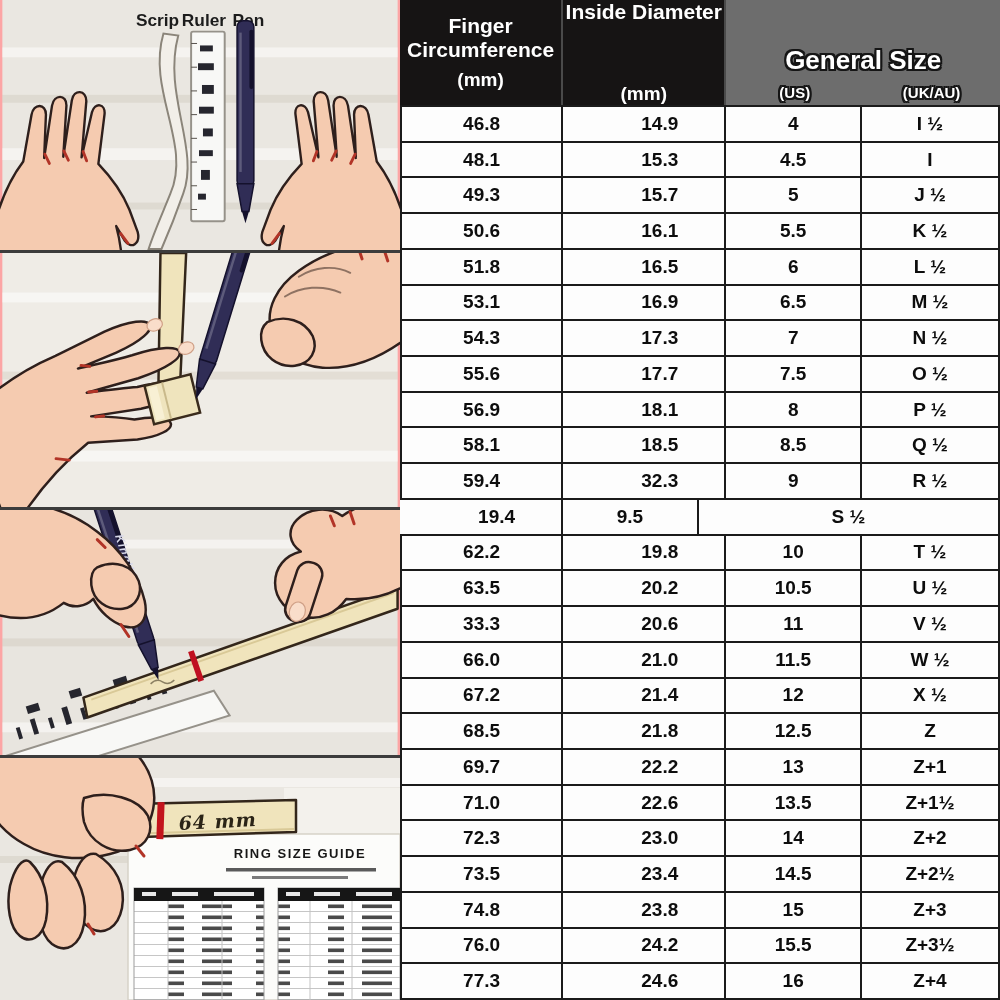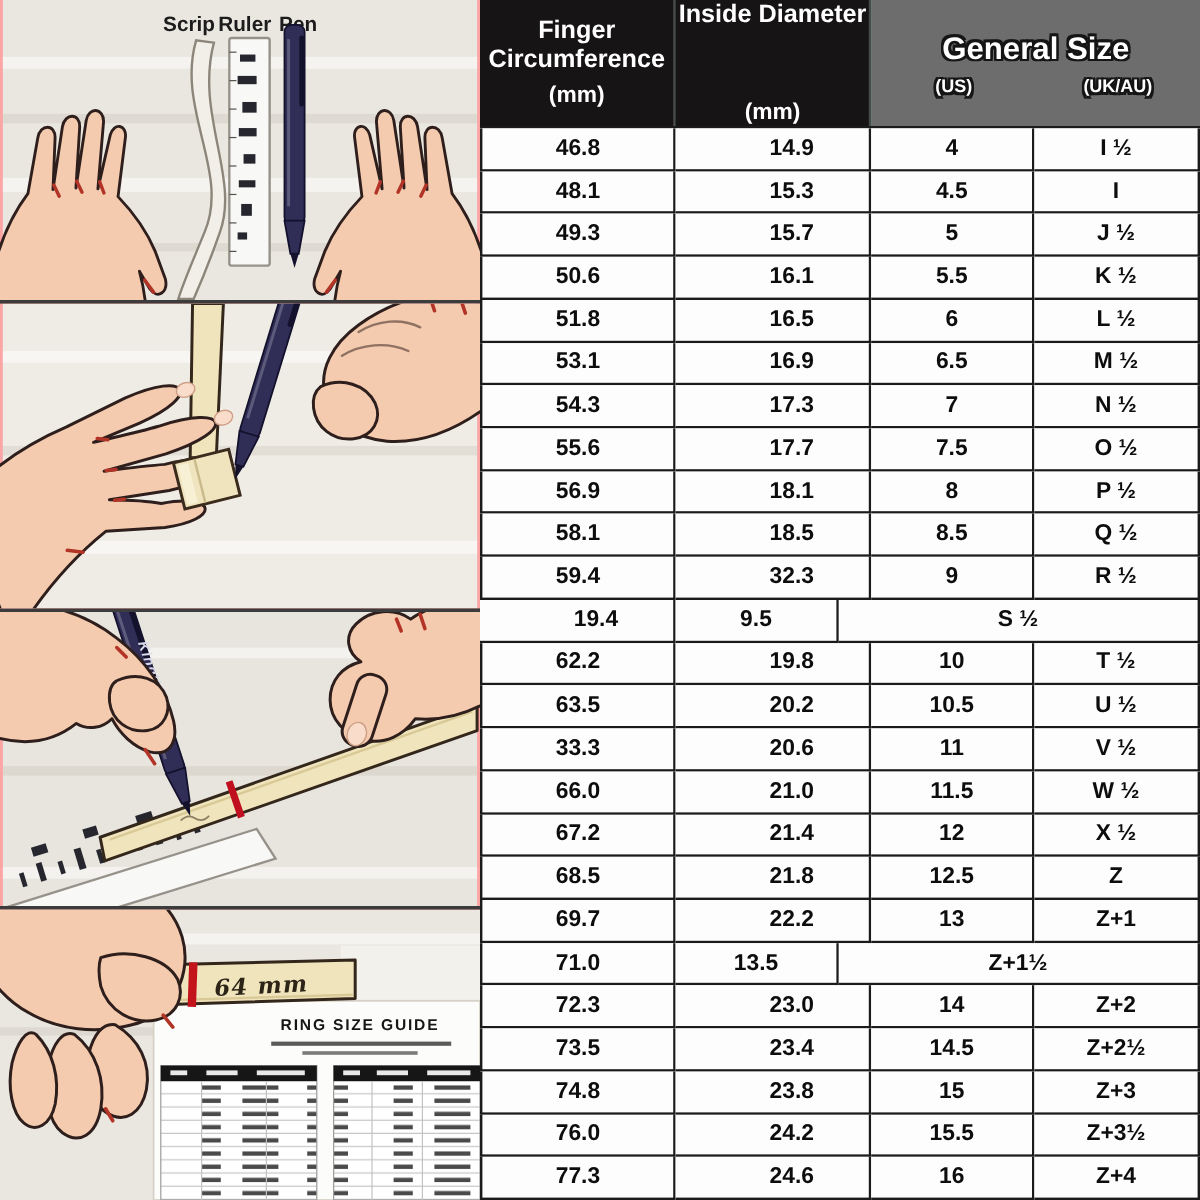--- a/index.html
+++ b/index.html
@@ -33,21 +33,21 @@
 
   
   .right{width:600px;height:1000px;display:flex;flex-direction:column;background:#5eead4;}
   .thead{display:flex;height:105px;flex:0 0 auto;}
   .hcell{display:flex;flex-direction:column;align-items:center;justify-content:center;gap:7px;
          background:#161414;color:#ffffff;font-weight:bold;text-align:center;}
   .hcell.c1{border-right:2px solid #4a4a4a;}
   .hcell.c2{border-right:2px solid #4a4a4a;justify-content:space-between;}
   .th-title{font-size:21px;line-height:1.12;}
   .th-unit{font-size:19px;}
-  .hgroup{width:45.6%;background:#6d6d6d;color:#fff;display:flex;flex-direction:column;justify-content:flex-end;padding-bottom:24px;}
+  .hgroup{width:45.6%;background:#6d6d6d;color:#fff;display:flex;flex-direction:column;justify-content:flex-end;padding-bottom:4px;}
   .group-title{text-align:center;font-size:26px;font-weight:bold;margin-bottom:8px;
     text-shadow:-2px -2px 0 #151515,2px -2px 0 #151515,-2px 2px 0 #151515,2px 2px 0 #151515,0 2px 0 #151515,2px 0 0 #151515,0 -2px 0 #151515,-2px 0 0 #151515;}
   .subrow{display:flex;}
   .sub{width:50%;text-align:center;font-size:15px;font-weight:bold;
     text-shadow:-2px -2px 0 #151515,2px -2px 0 #151515,-2px 2px 0 #151515,2px 2px 0 #151515,0 2px 0 #151515,2px 0 0 #151515,0 -2px 0 #151515,-2px 0 0 #151515;}
   .tbody{flex:1;display:flex;flex-direction:column;background:#fdfdfd;border-top:2px solid #1b1b1b;}
   .trow{flex:1;display:flex;}
   .td{display:flex;align-items:center;justify-content:center;background:#fdfdfd;
       border-right:2px solid #1b1b1b;border-bottom:2px solid #1b1b1b;
       font-size:19px;font-weight:600;color:#0d0d0d;}
@@ -422,20 +422,21 @@
           <div class="td c4">Z</div>
         </div>
         <div class="trow">
           <div class="td c1">69.7</div>
           <div class="td c2">22.2</div>
           <div class="td c3">13</div>
           <div class="td c4">Z+1</div>
         </div>
         <div class="trow">
           <div class="td c1">71.0</div>
+          <div class="td c2">22.6</div>
           <div class="td c3">13.5</div>
           <div class="td c4">Z+1½</div>
         </div>
         <div class="trow">
           <div class="td c1">72.3</div>
           <div class="td c2">23.0</div>
           <div class="td c3">14</div>
           <div class="td c4">Z+2</div>
         </div>
         <div class="trow">

